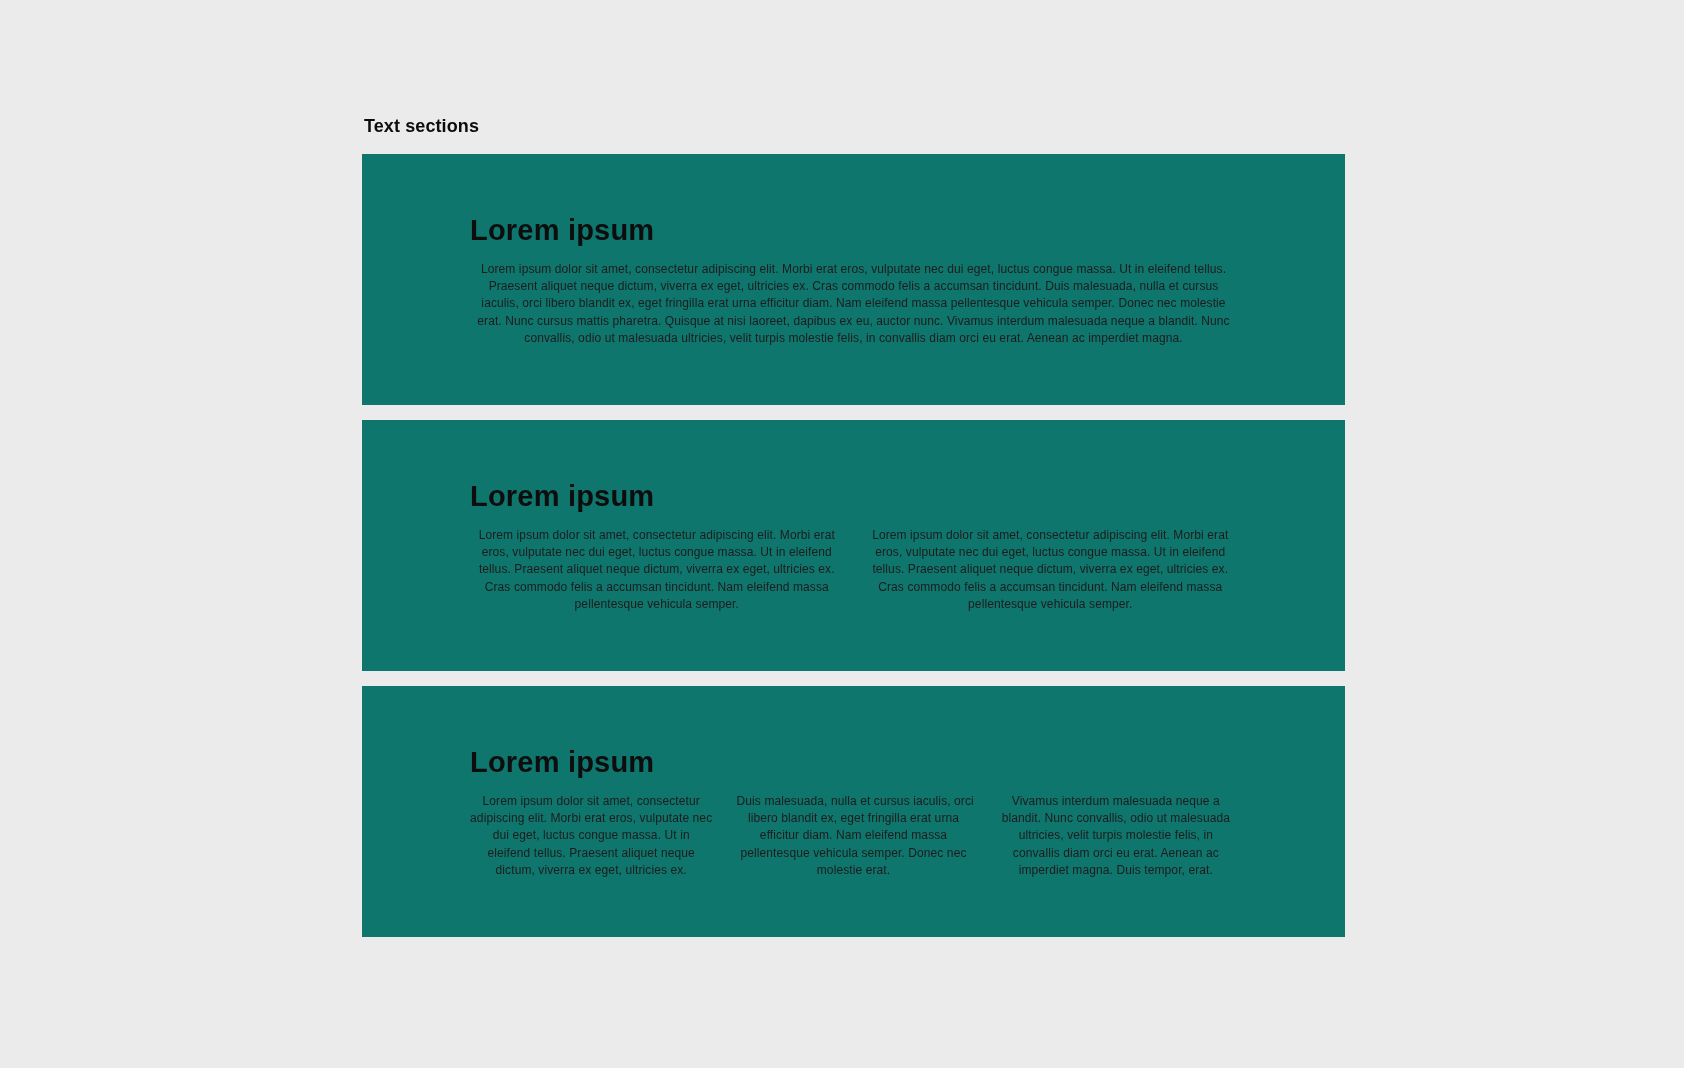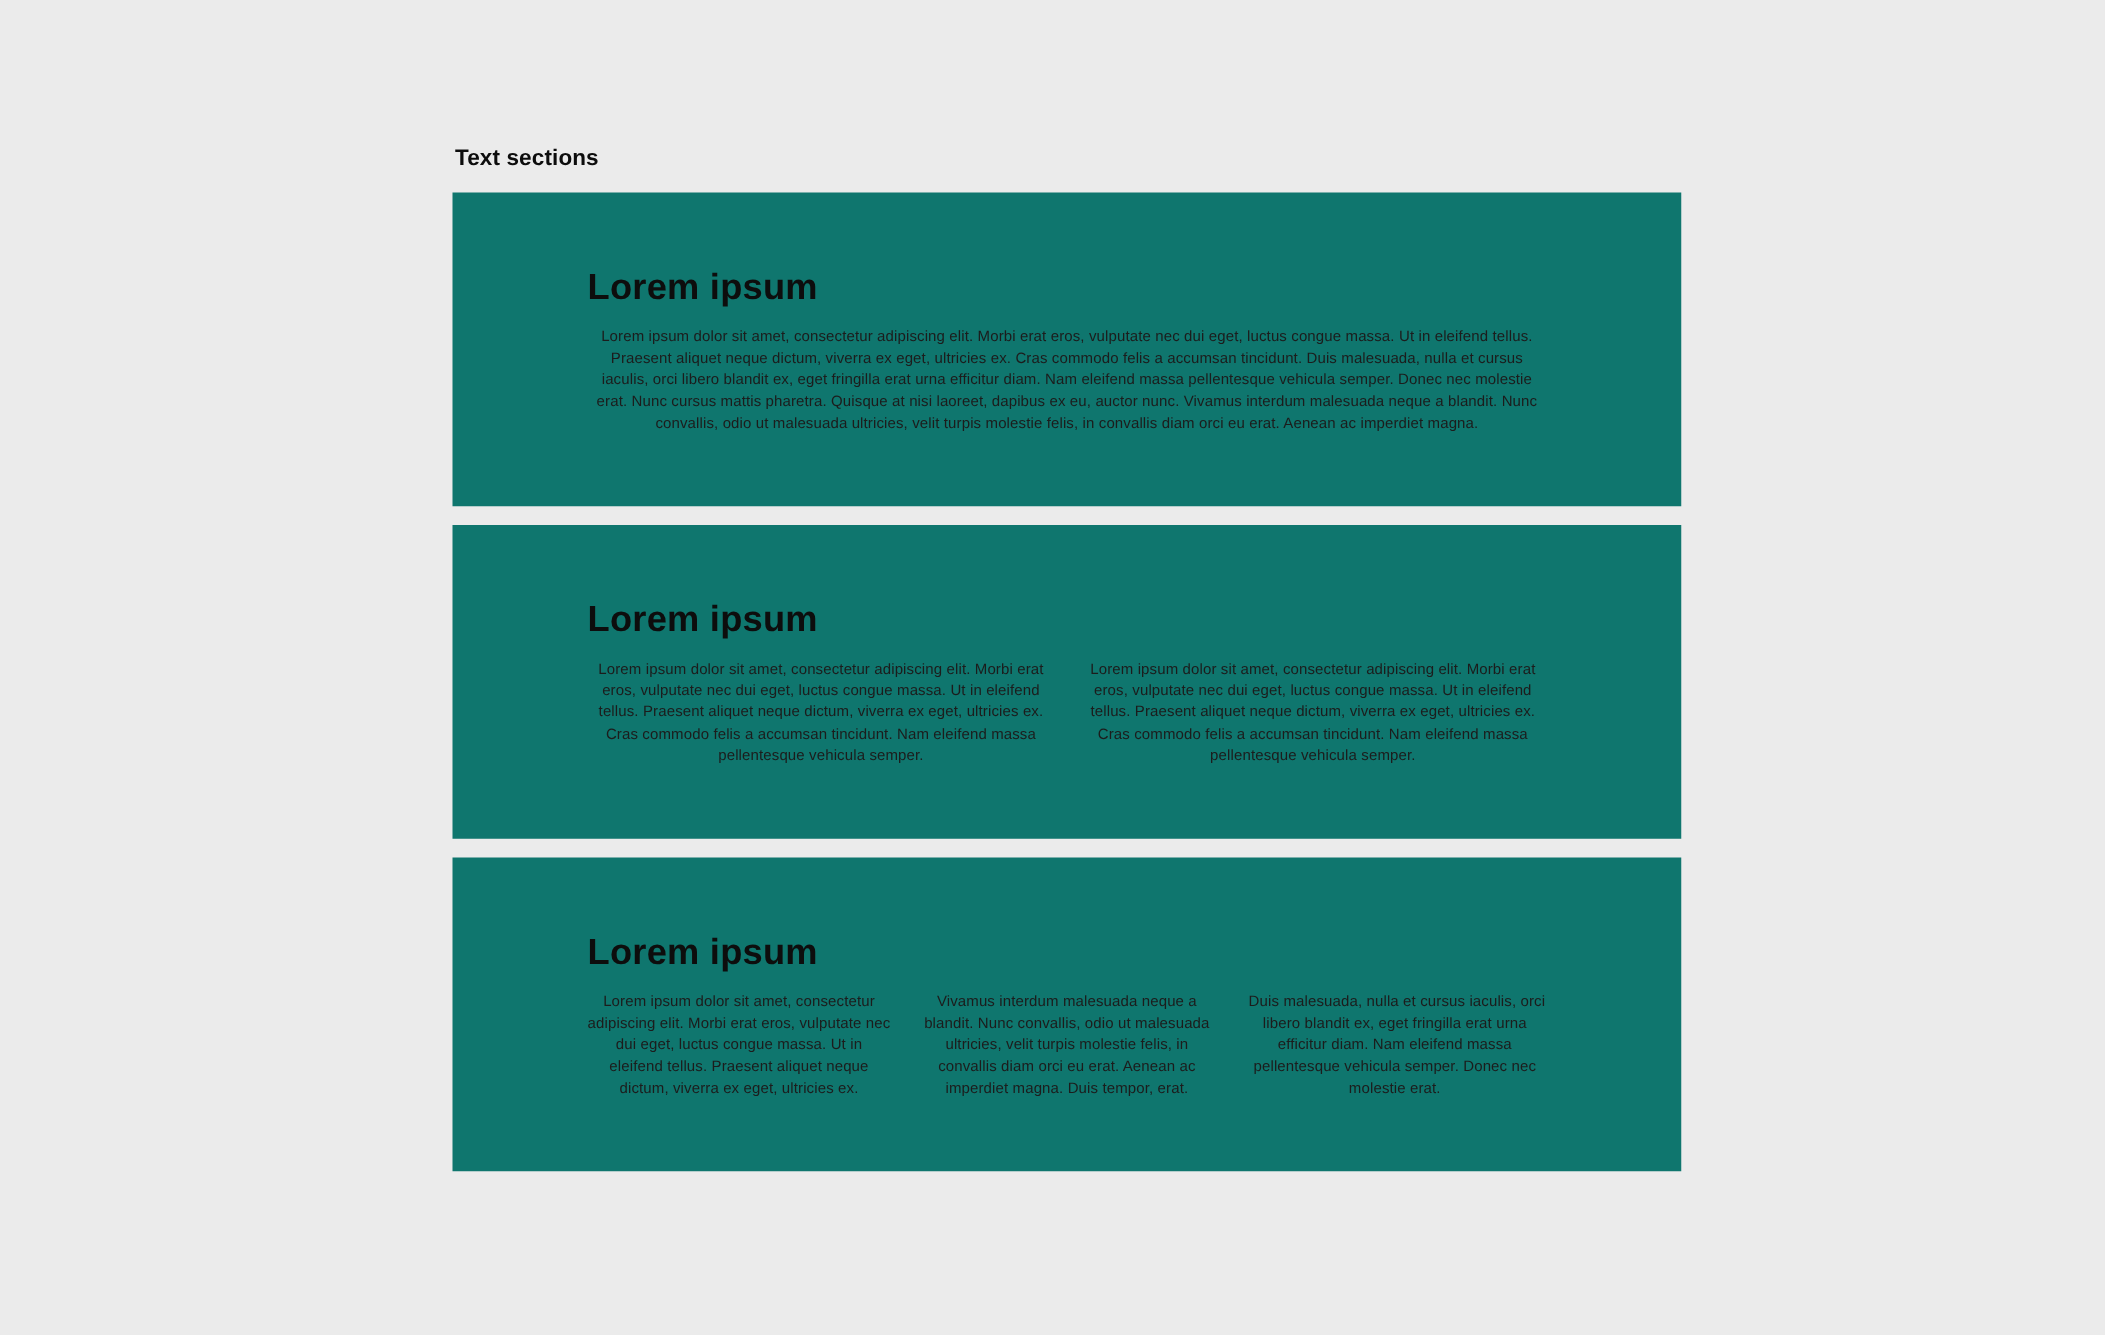--- a/index.html
+++ b/index.html
@@ -78,18 +78,18 @@
     <div class="cols cols-2">
       <p class="body-text">Lorem ipsum dolor sit amet, consectetur adipiscing elit. Morbi erat eros, vulputate nec dui eget, luctus congue massa. Ut in eleifend tellus. Praesent aliquet neque dictum, viverra ex eget, ultricies ex. Cras commodo felis a accumsan tincidunt. Nam eleifend massa pellentesque vehicula semper.</p>
       <p class="body-text">Lorem ipsum dolor sit amet, consectetur adipiscing elit. Morbi erat eros, vulputate nec dui eget, luctus congue massa. Ut in eleifend tellus. Praesent aliquet neque dictum, viverra ex eget, ultricies ex. Cras commodo felis a accumsan tincidunt. Nam eleifend massa pellentesque vehicula semper.</p>
     </div>
   </section>
 
   <section class="card">
     <h1 class="section-heading">Lorem ipsum</h1>
     <div class="cols cols-3">
       <p class="body-text">Lorem ipsum dolor sit amet, consectetur adipiscing elit. Morbi erat eros, vulputate nec dui eget, luctus congue massa. Ut in eleifend tellus. Praesent aliquet neque dictum, viverra ex eget, ultricies ex.</p>
+      <p class="body-text"> Duis malesuada, nulla et cursus iaculis, orci libero blandit ex, eget fringilla erat urna efficitur diam. Nam eleifend massa pellentesque vehicula semper. Donec nec molestie erat.</p>
       <p class="body-text">Vivamus interdum malesuada neque a blandit. Nunc convallis, odio ut malesuada ultricies, velit turpis molestie felis, in convallis diam orci eu erat. Aenean ac imperdiet magna. Duis tempor, erat.</p>
-      <p class="body-text"> Duis malesuada, nulla et cursus iaculis, orci libero blandit ex, eget fringilla erat urna efficitur diam. Nam eleifend massa pellentesque vehicula semper. Donec nec molestie erat.</p>
     </div>
   </section>
 
 </div>
 
 </body></html>

